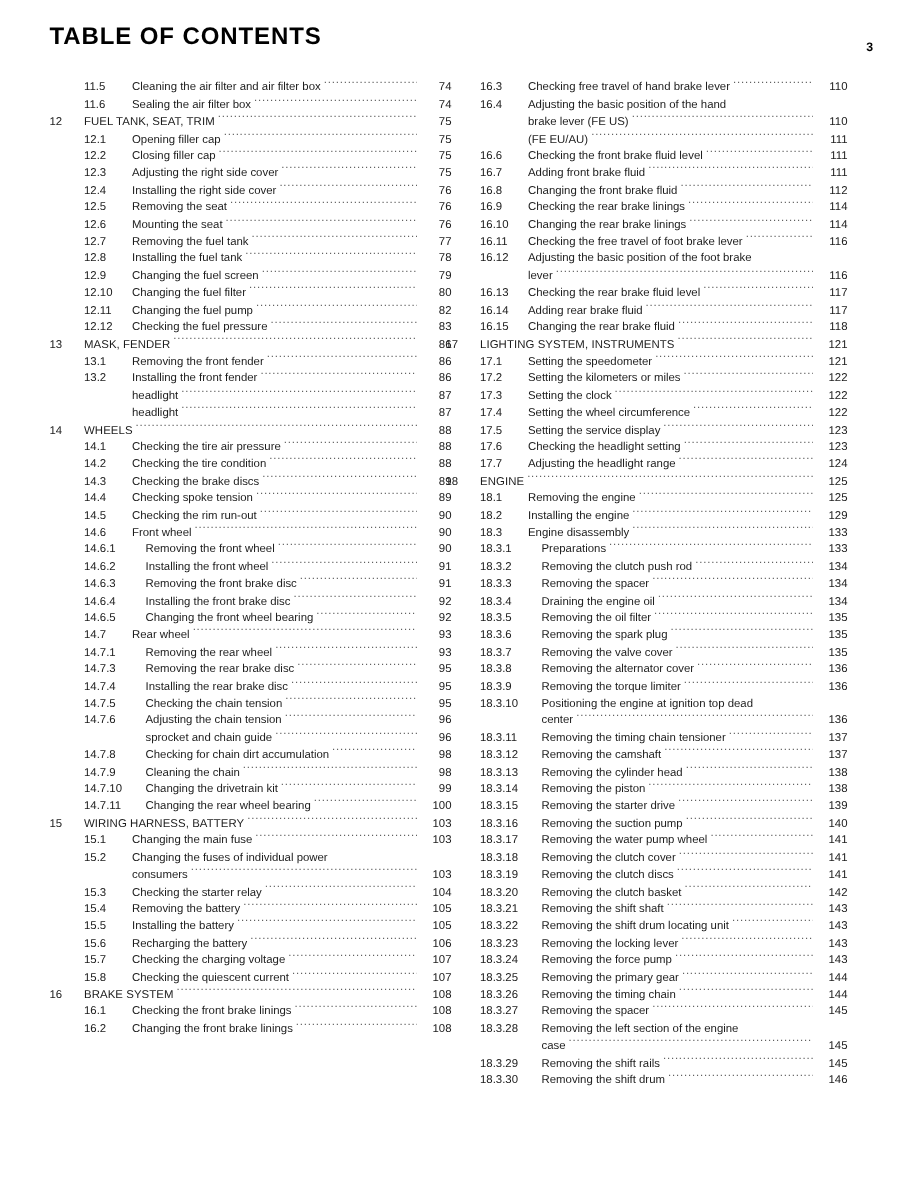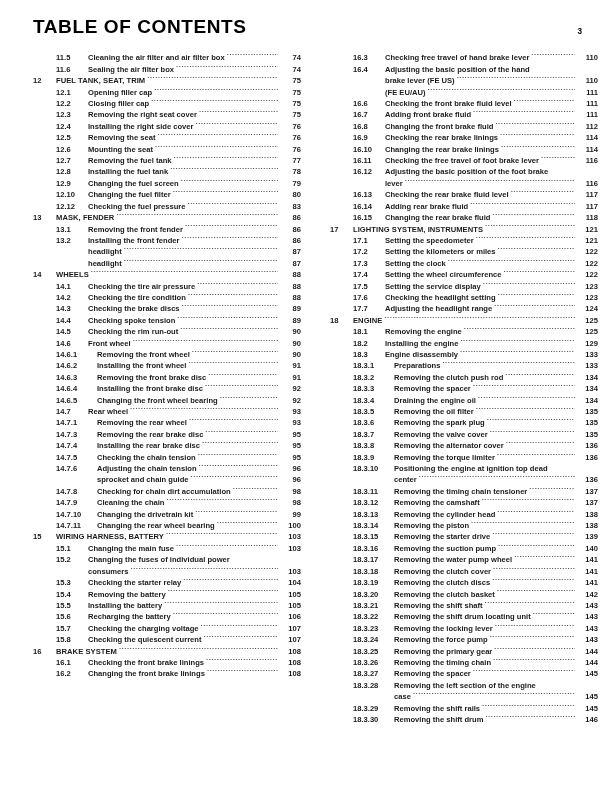--- a/index.html
+++ b/index.html
@@ -26,49 +26,48 @@
     position: absolute;
     left: 0;
     top: 0;
     width: 612px;
     height: 46px;
   }
   .doc-title {
     position: absolute;
     left: 33px;
     top: 16px;
-    font-size: 19px;
+    font-size: 16px;
     font-weight: bold;
     letter-spacing: 0.6px;
     color: #000000;
     white-space: nowrap;
   }
   .page-number {
     position: absolute;
     right: 30px;
     top: 27px;
     font-size: 8.2px;
     font-weight: bold;
     color: #000000;
   }
   
   .columns {
     position: absolute;
     left: 0;
     top: 49px;
     width: 612px;
     height: 740px;
-    font-weight: bold;
   }
   .col {
     position: absolute;
     top: 0;
   }
   .col-left  { left: 33px;  width: 268px; }
-  .col-right { left: 330px; width: 268px; }
+  .col-right { left: 297px; width: 268px; }
 
   
   .entry {
     display: flex;
     align-items: baseline;
     width: 100%;
     height: 11.42px;
     font-size: 7.6px;
     line-height: 11.42px;
     color: #1b1b1b;
@@ -158,21 +157,21 @@
           <span class="pg">75</span>
         </div>
         <div class="entry lvl2">
           <span class="num">12.2</span>
           <span class="title">Closing filler cap</span>
           <span class="leader"></span>
           <span class="pg">75</span>
         </div>
         <div class="entry lvl2">
           <span class="num">12.3</span>
-          <span class="title">Removing the right seat cover</span>
+          <span class="title">Adjusting the right side cover</span>
           <span class="leader"></span>
           <span class="pg">75</span>
         </div>
         <div class="entry lvl2">
           <span class="num">12.4</span>
           <span class="title">Installing the right side cover</span>
           <span class="leader"></span>
           <span class="pg">76</span>
         </div>
         <div class="entry lvl2">
@@ -203,20 +202,26 @@
           <span class="num">12.9</span>
           <span class="title">Changing the fuel screen</span>
           <span class="leader"></span>
           <span class="pg">79</span>
         </div>
         <div class="entry lvl2">
           <span class="num">12.10</span>
           <span class="title">Changing the fuel filter</span>
           <span class="leader"></span>
           <span class="pg">80</span>
+        </div>
+        <div class="entry lvl2">
+          <span class="num">12.11</span>
+          <span class="title">Changing the fuel pump</span>
+          <span class="leader"></span>
+          <span class="pg">82</span>
         </div>
         <div class="entry lvl2">
           <span class="num">12.12</span>
           <span class="title">Checking the fuel pressure</span>
           <span class="leader"></span>
           <span class="pg">83</span>
         </div>
         <div class="entry lvl1">
           <span class="num">13</span>
           <span class="title">MASK, FENDER</span>

